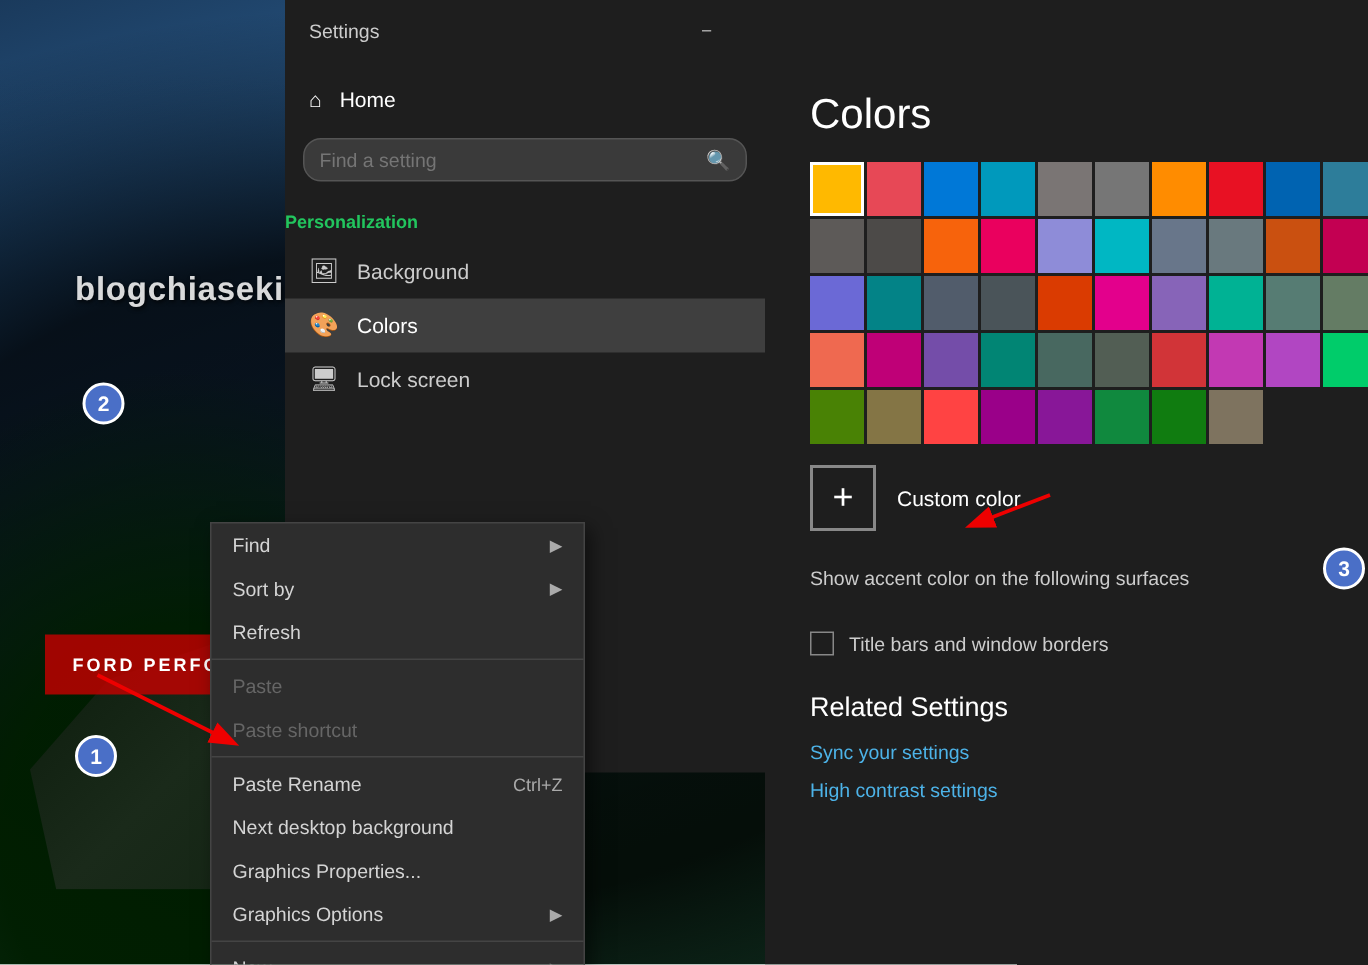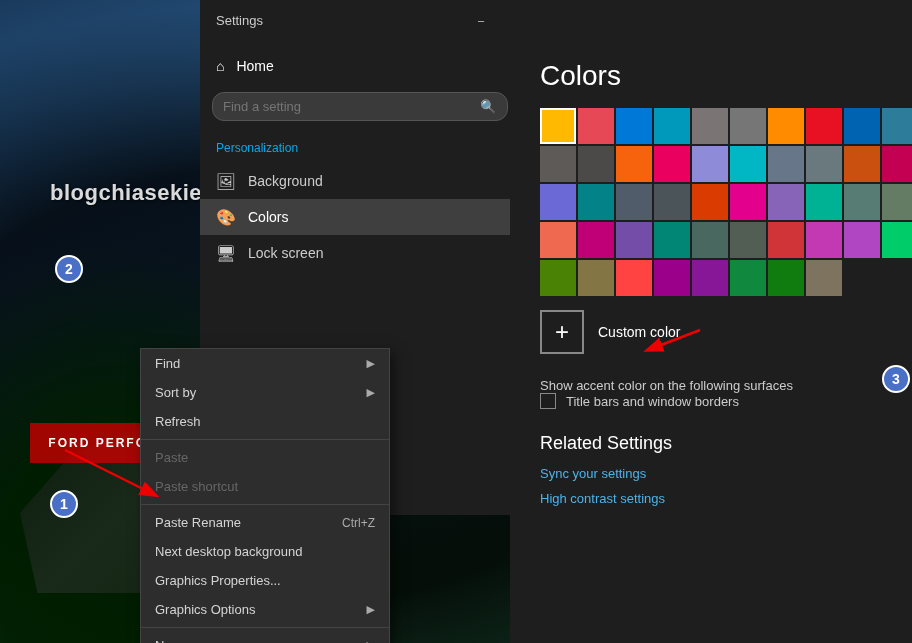--- a/index.html
+++ b/index.html
@@ -54,21 +54,21 @@
       font-weight: bold;
       display: flex;
       align-items: center;
       justify-content: center;
       z-index: 20;
     }
 
     
     .settings-panel {
       position: absolute;
-      left: 200px;
+      left: 190px;
       top: 0;
       width: 320px;
       height: 515px;
       background: #1e1e1e;
       color: #fff;
       z-index: 10;
     }
 
     .settings-title-bar {
       height: 40px;
@@ -128,24 +128,24 @@
     .search-input {
       background: transparent;
       border: none;
       color: #aaa;
       font-size: 13px;
       flex: 1;
       outline: none;
     }
 
     .personalization-label {
-      padding: 12px 16px 8px;
+      padding: 12px 0 8px;
       font-size: 12px;
-      font-weight: normal;
-      color: #0ea5e9;
+      font-weight: bold;
+      color: #22c55e;
     }
 
     .nav-item {
       display: flex;
       align-items: center;
       gap: 12px;
       padding: 10px 16px;
       color: #ccc;
       font-size: 14px;
       cursor: pointer;
@@ -275,21 +275,21 @@
       color: #fff;
     }
 
     .accent-section {
       margin-top: 8px;
     }
 
     .accent-subtitle {
       font-size: 13px;
       color: #ccc;
-      margin-bottom: 0;
+      margin-bottom: 28px;
     }
 
     .checkbox-row {
       display: flex;
       align-items: center;
       gap: 10px;
       margin-bottom: 14px;
       font-size: 13px;
       color: #ccc;
     }

